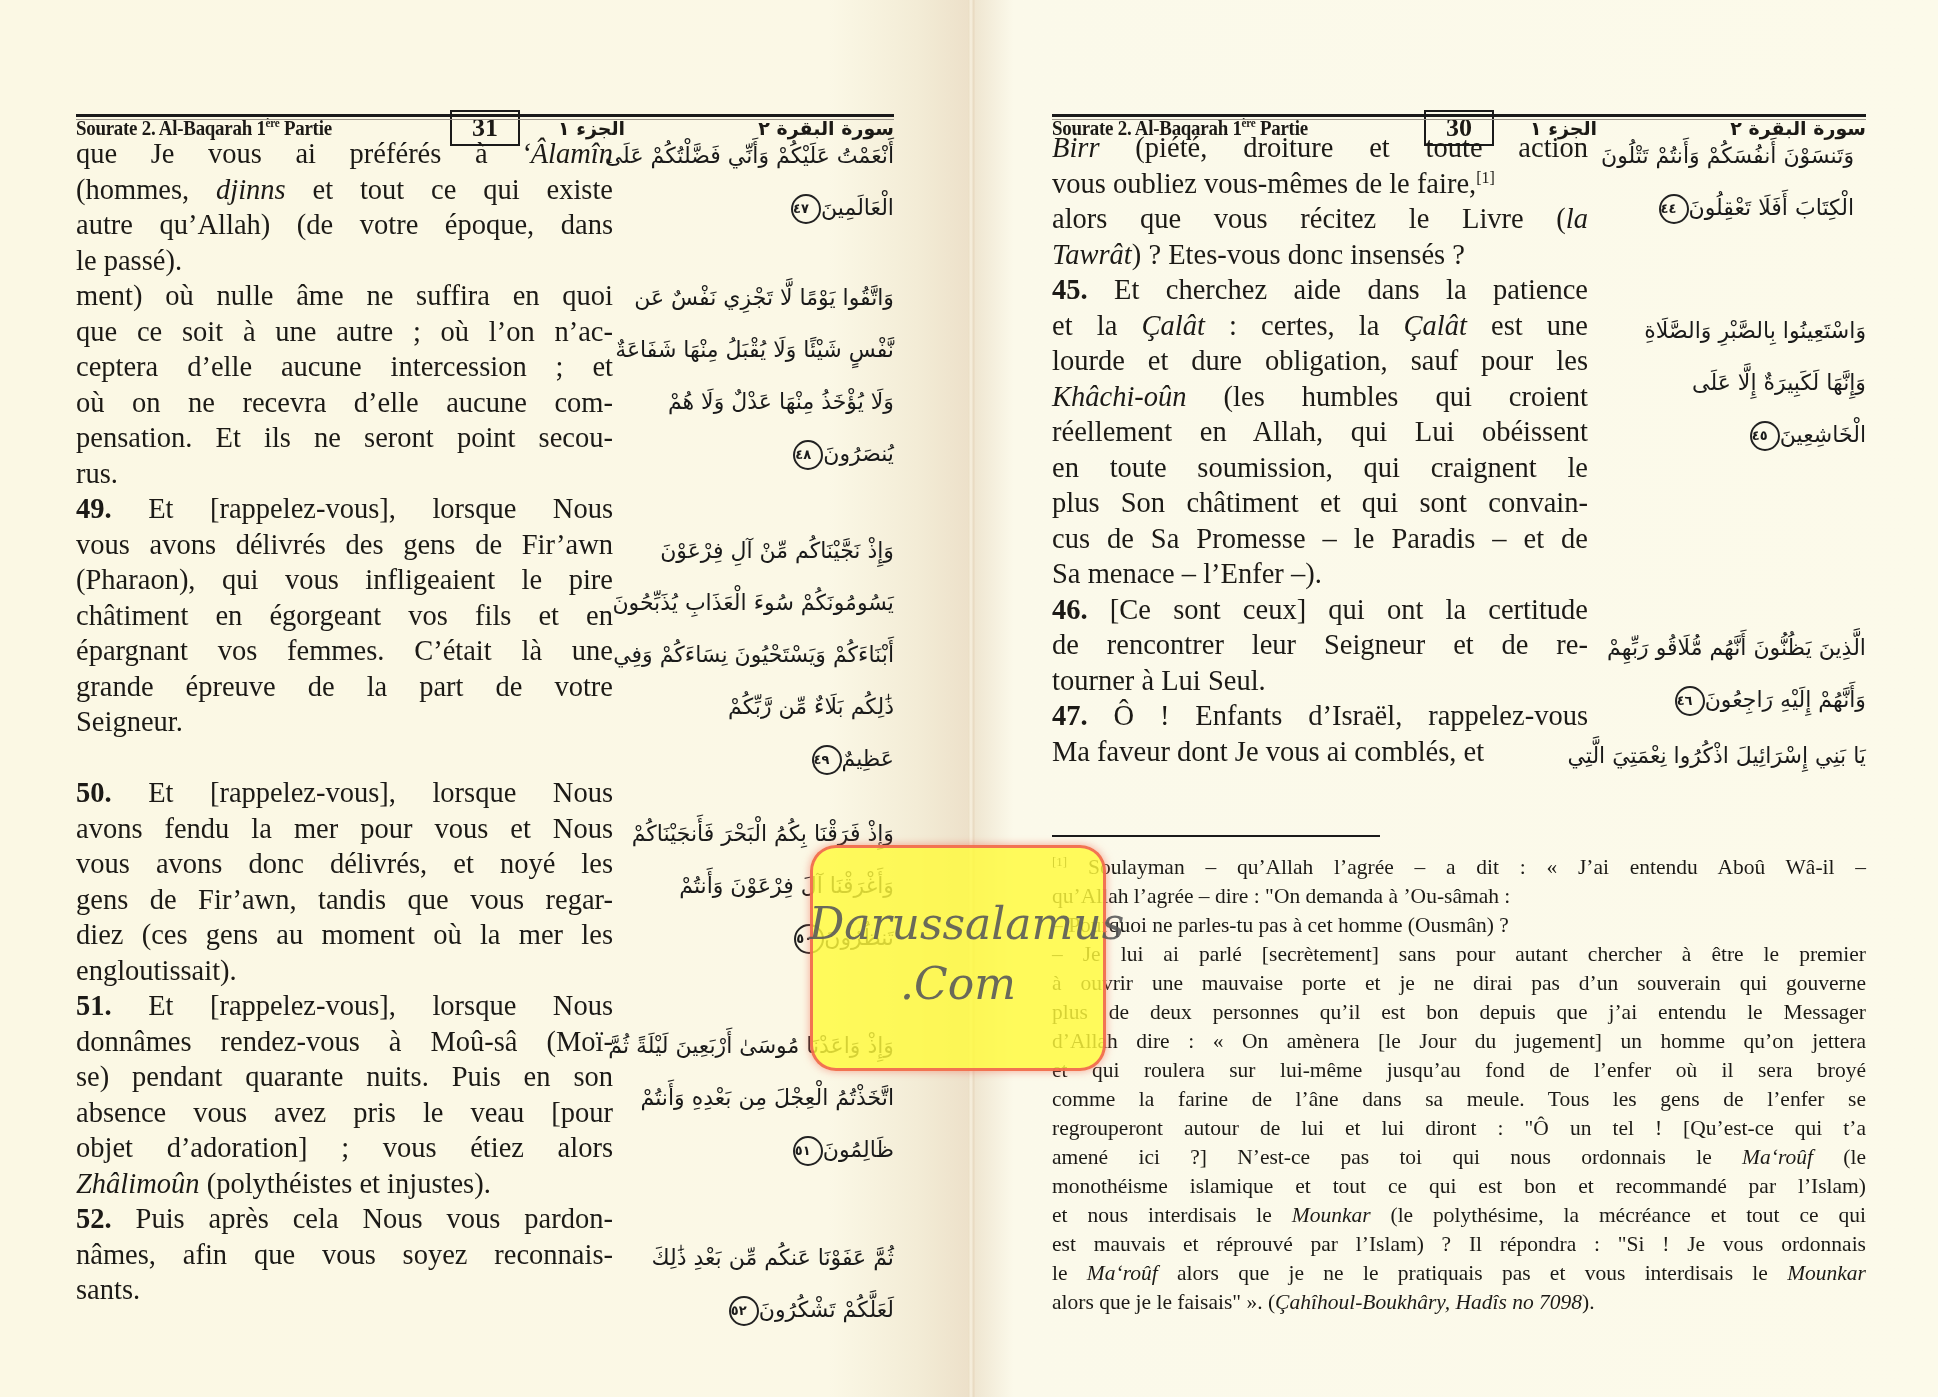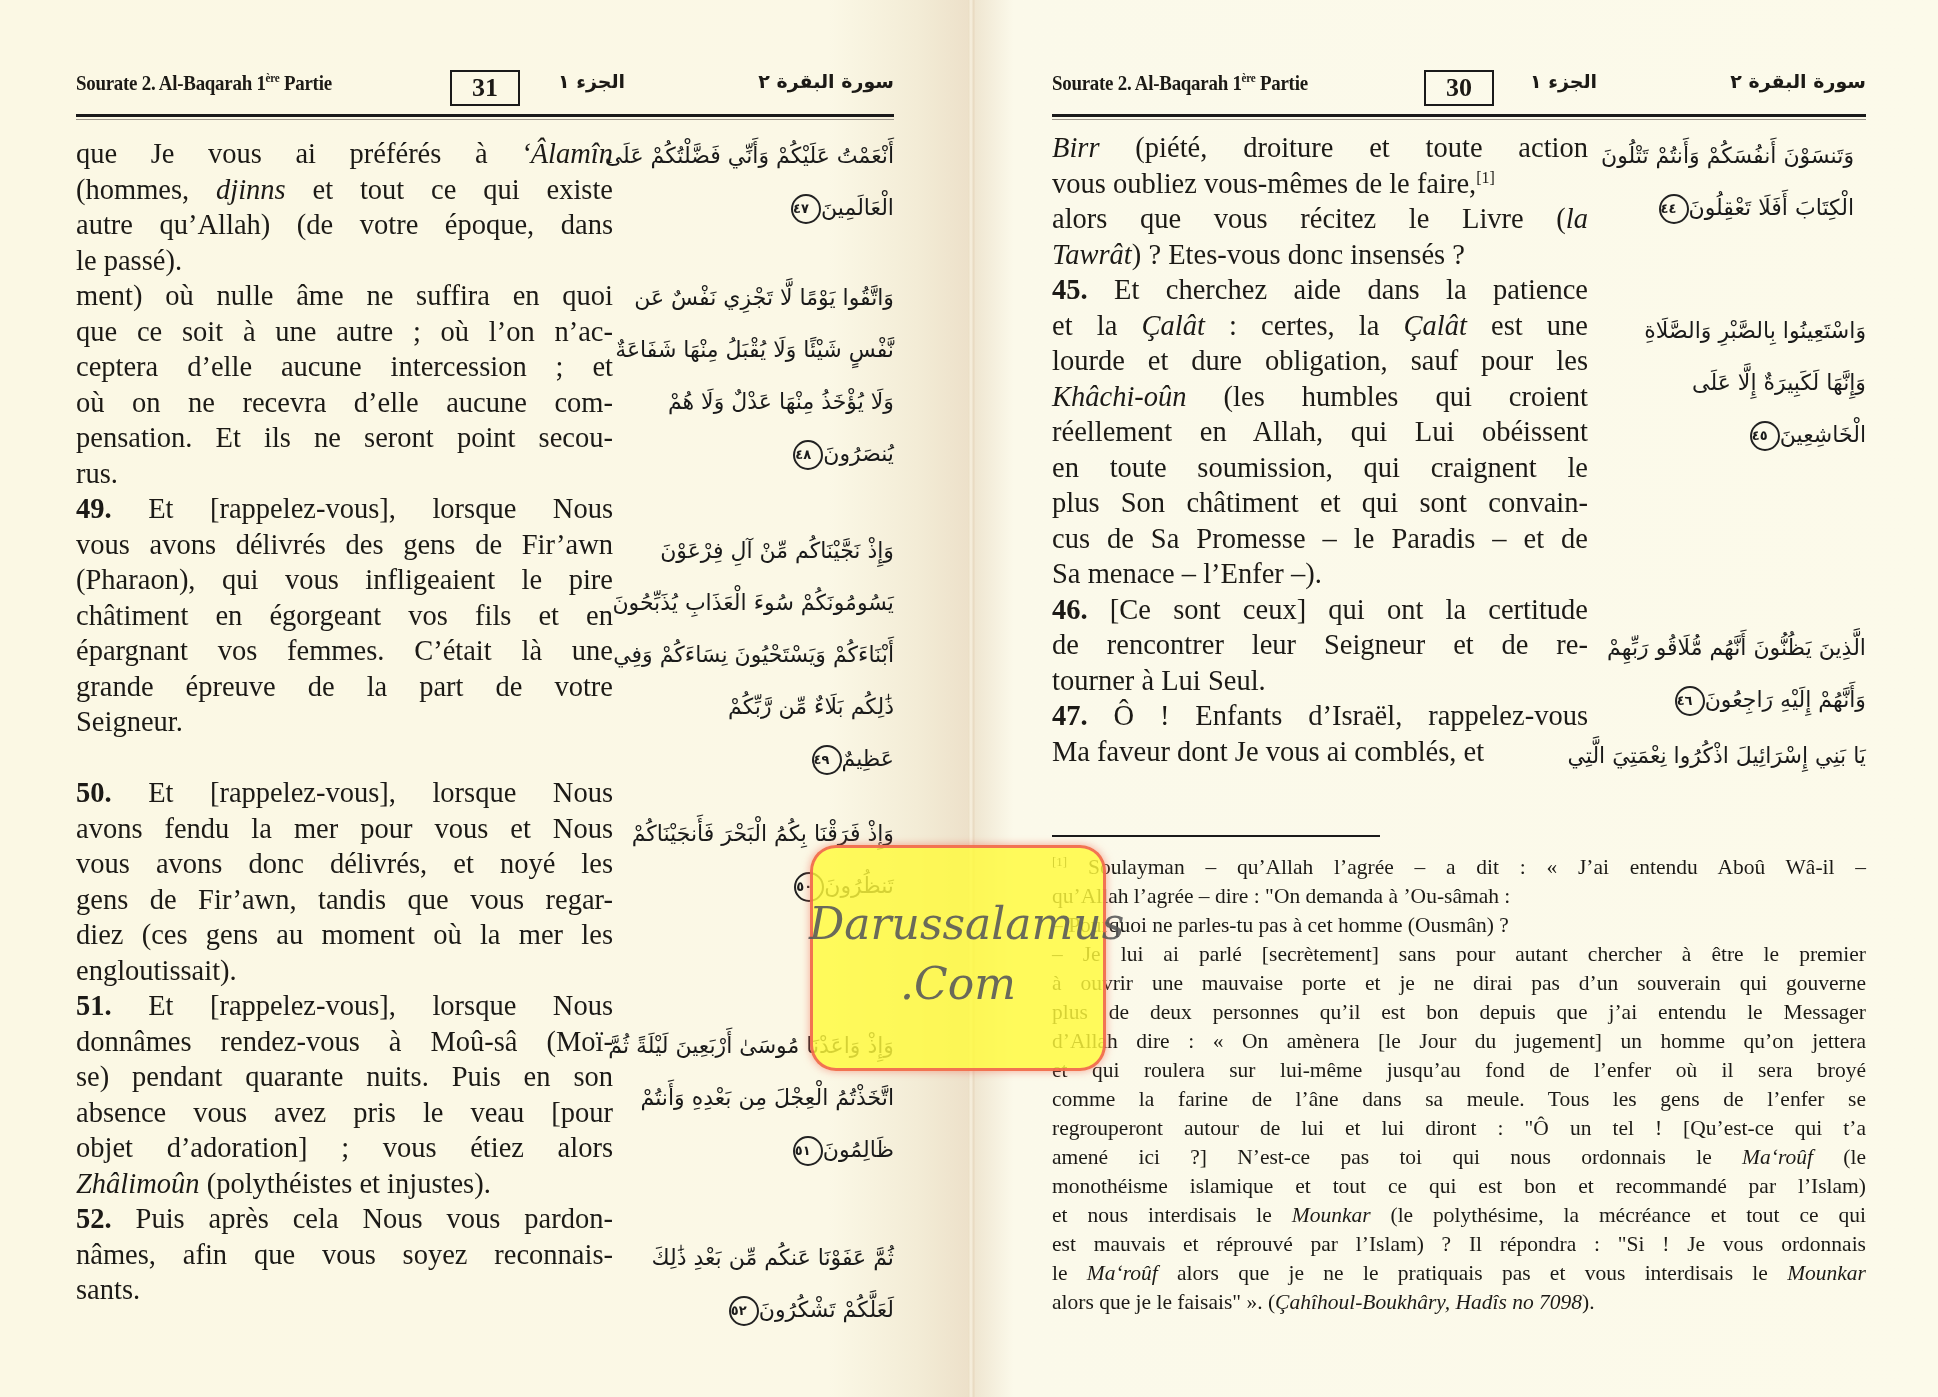--- a/index.html
+++ b/index.html
@@ -13,21 +13,21 @@
     position:absolute; top:0; height:1397px;
     background:#fbf8e6;
   }
   .page.left { left:0; width:975px;
     background:linear-gradient(to right,#fbf8e4 0%,#fbf8e6 85%,#f3ecd6 94%,#ecdfc8 100%); }
   .page.right { left:975px; width:963px;
     background:linear-gradient(to right,#efe6d1 0%,#fbf9ea 4%,#fcfaea 100%); }
   .spine { position:absolute; left:968px; top:0; width:6px; height:1397px;
     background:linear-gradient(to right,#e9dcc2,#f7f0df,#e6d7bd); }
 
-  .header { position:absolute; display:flex; align-items:flex-start; height:44px; }
+  .header { position:absolute; display:flex; align-items:center; height:44px;margin-top:36px; }
   .header .title { font-family:"Liberation Serif", serif; font-weight:bold; font-size:22px; letter-spacing:-0.3px; white-space:nowrap; transform:scaleX(0.86); transform-origin:left center; }
   .header sup { font-size:13px; }
   .header .pgbox { position:absolute; border:2px solid #1a1a1a; font-weight:bold; font-size:26px; text-align:center; height:32px; line-height:32px; }
   .header .juz, .header .surah { position:absolute; font-family:"DejaVu Sans", sans-serif; font-weight:bold; font-size:19px; direction:rtl; white-space:nowrap; }
   .hrule { position:absolute; height:3px; background:#1a1a1a; }
   .hrule2 { position:absolute; height:1px; background:#9a948a; }
 
   .col { position:absolute; font-size:28.5px; line-height:35.5px; text-align:justify; }
   .col .ln { display:block; height:35.5px; white-space:nowrap; text-align-last:justify; overflow:visible; }
   .col .ln.last { text-align-last:left; }
@@ -125,20 +125,21 @@
     </div>
     <div style="position: absolute; right: 0px; top: 525px;">
       <span class="ln"><span>وَإِذْ نَجَّيْنَاكُم مِّنْ آلِ فِرْعَوْنَ</span></span>
       <span class="ln"><span>يَسُومُونَكُمْ سُوءَ الْعَذَابِ يُذَبِّحُونَ</span></span>
       <span class="ln"><span>أَبْنَاءَكُمْ وَيَسْتَحْيُونَ نِسَاءَكُمْ وَفِي</span></span>
       <span class="ln"><span>ذَٰلِكُم بَلَاءٌ مِّن رَّبِّكُمْ</span></span>
       <span class="ln"><span>عَظِيمٌ</span><span class="ayah-mark">٤٩</span></span>
     </div>
     <div style="position: absolute; right: 0px; top: 808px;">
       <span class="ln"><span>وَإِذْ فَرَقْنَا بِكُمُ الْبَحْرَ فَأَنجَيْنَاكُمْ</span></span>
+      <span class="ln"><span>وَأَغْرَقْنَا آلَ فِرْعَوْنَ وَأَنتُمْ</span></span>
       <span class="ln"><span>تَنظُرُونَ</span><span class="ayah-mark">٥٠</span></span>
     </div>
     <div style="position: absolute; right: 0px; top: 1020px;">
       <span class="ln"><span>وَإِذْ وَاعَدْنَا مُوسَىٰ أَرْبَعِينَ لَيْلَةً ثُمَّ</span></span>
       <span class="ln"><span>اتَّخَذْتُمُ الْعِجْلَ مِن بَعْدِهِ وَأَنتُمْ</span></span>
       <span class="ln"><span>ظَالِمُونَ</span><span class="ayah-mark">٥١</span></span>
     </div>
     <div style="position: absolute; right: 0px; top: 1232px;">
       <span class="ln"><span>ثُمَّ عَفَوْنَا عَنكُم مِّن بَعْدِ ذَٰلِكَ</span></span>
       <span class="ln"><span>لَعَلَّكُمْ تَشْكُرُونَ</span><span class="ayah-mark">٥٢</span></span>

